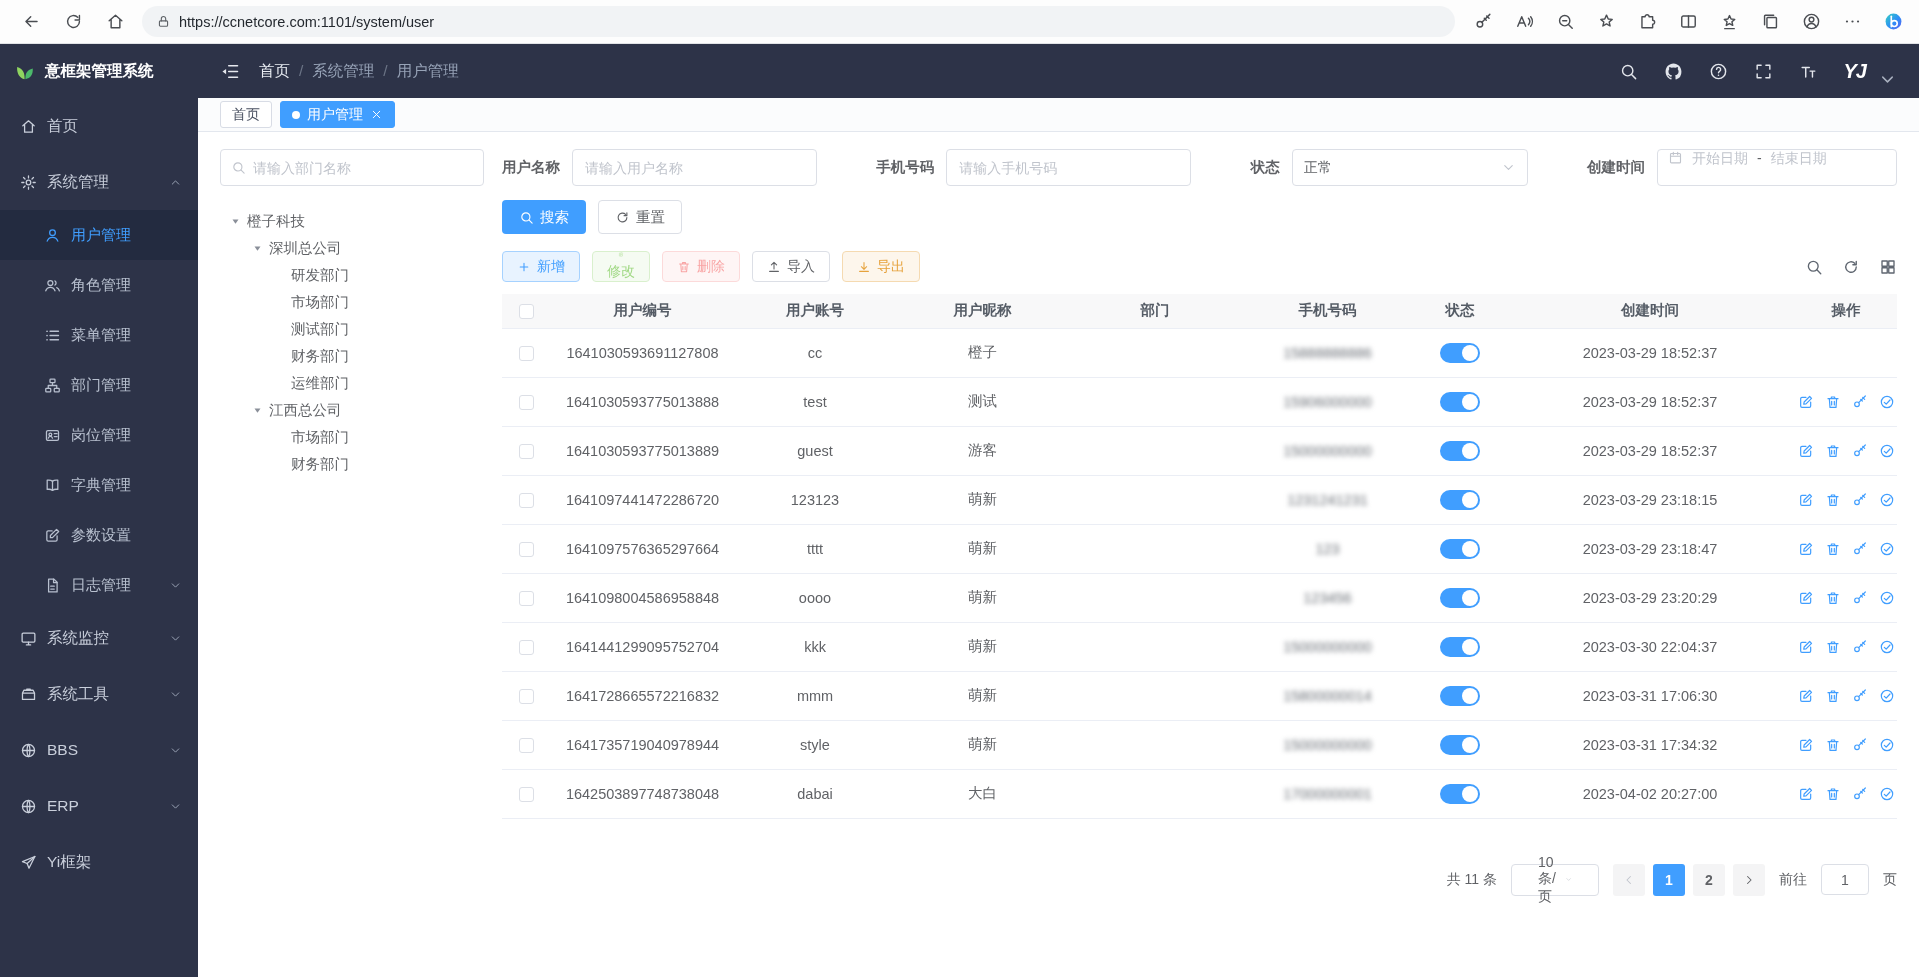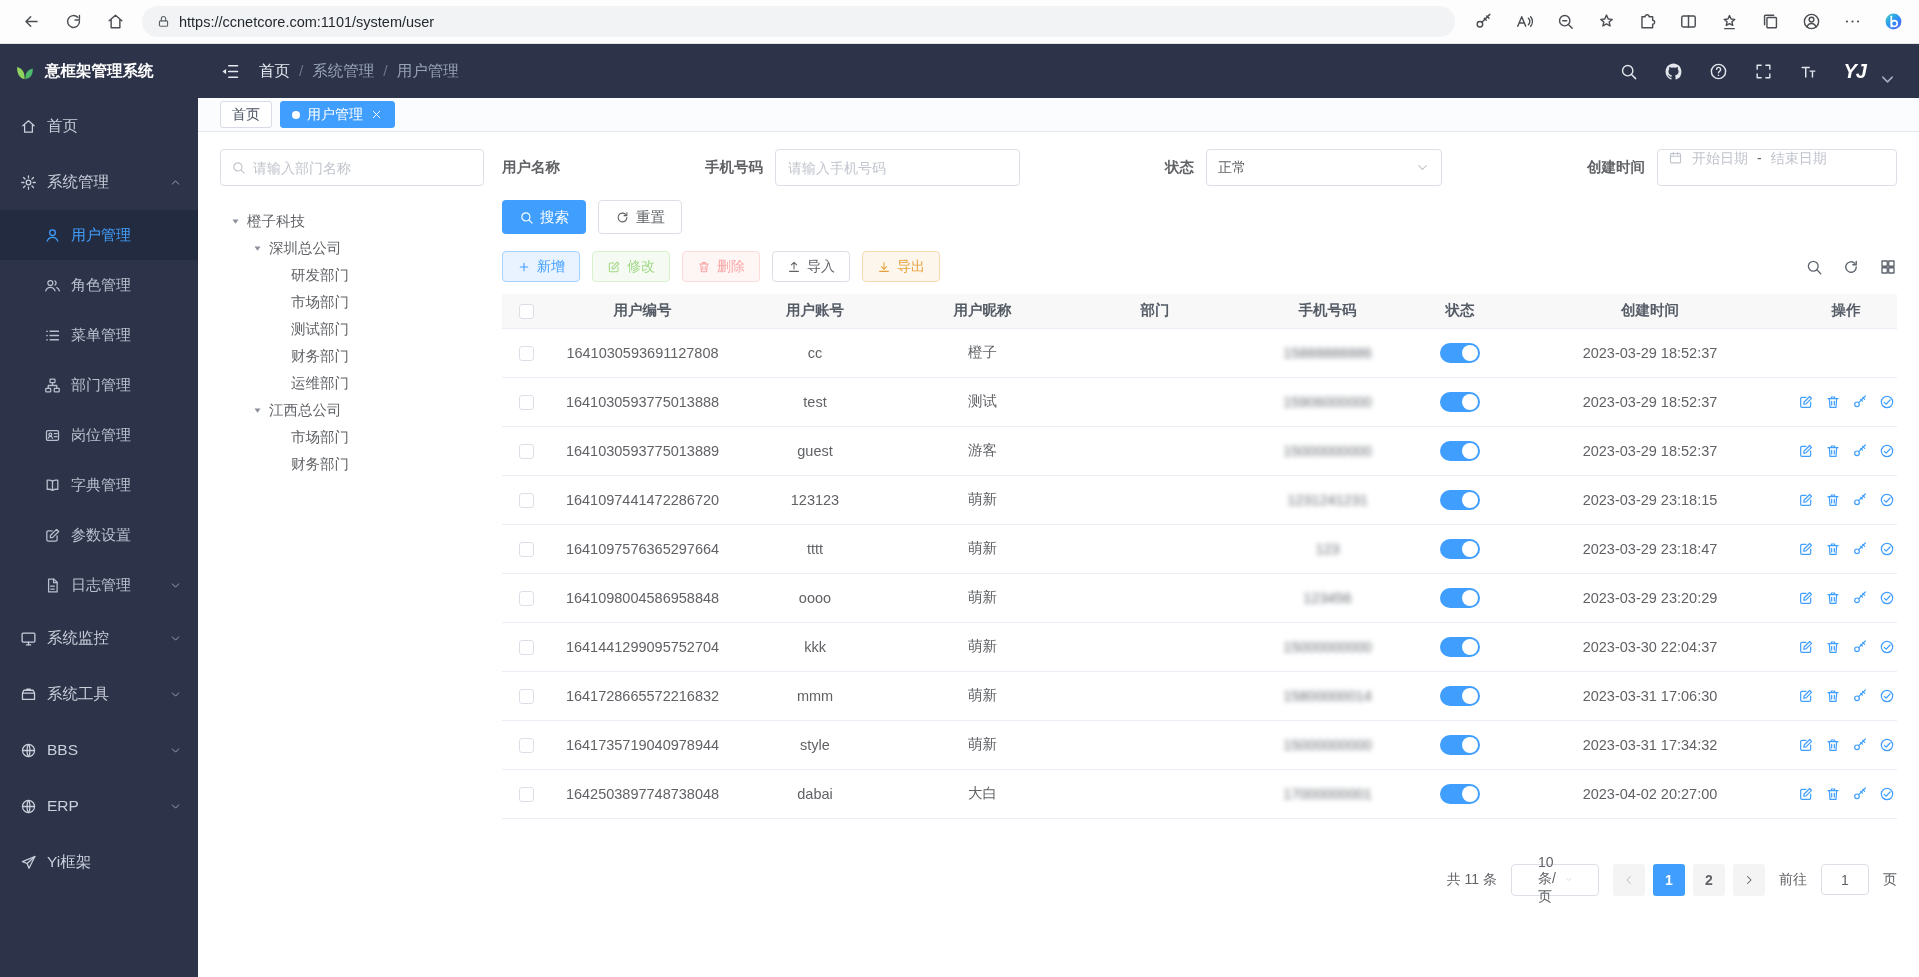--- a/index.html
+++ b/index.html
@@ -90,21 +90,21 @@
     padding:0 16px;cursor:pointer;border:1px solid transparent;font-family:inherit;}
   .btn .ic{width:15px;height:15px;}
   .btn-primary{background:var(--blue);color:#fff;}
   .btn-plain{background:#fff;border-color:var(--border);color:var(--txt);}
 
   .toolbar{margin-top:17px;display:flex;align-items:center;gap:12px;}
   .tbtn{height:31px;padding:0 14px;font-size:14px;border-radius:4px;border:1px solid;display:inline-flex;
     align-items:center;gap:6px;cursor:pointer;font-family:inherit;background:#fff;}
   .tbtn .ic{width:14px;height:14px;}
   .tbtn.blue{background:#e8f3ff;border-color:#a6d2ff;color:var(--blue);}
-  .tbtn.green{background:#f0f9eb;border-color:#c2e7b0;color:#67c23a;opacity:.62;}
+  .tbtn.green{background:#f0f9eb;border-color:#c2e7b0;color:#67c23a;opacity:.62;flex-direction:column;}
   .tbtn.red{background:#fef0f0;border-color:#fbc4c4;color:#f56c6c;opacity:.62;}
   .tbtn.plain{border-color:var(--border);color:var(--txt);}
   .tbtn.orange{background:#fdf6ec;border-color:#f5dab1;color:#e6a23c;}
   .tool-right{margin-left:auto;display:flex;gap:19px;color:#5f6670;}
   .tool-right .titem{cursor:pointer;}
   .tool-right .ic{width:18px;height:18px;}
 
   table{margin-top:12px;width:100%;border-collapse:collapse;table-layout:fixed;font-size:14.5px;color:var(--txt);}
   thead th{background:#f8f8f9;height:34px;font-weight:700;color:#555c66;border-bottom:1px solid #ebeef5;text-align:center;}
   tbody td{height:49px;border-bottom:1px solid #ebeef5;text-align:center;overflow:hidden;white-space:nowrap;}
@@ -661,20 +661,21 @@
               <span class="caret"></span>
               <span>财务部门</span>
             </div>
           </div>
       </div>
 
       <div class="work">
         <div class="filter-row">
           <div class="f-group">
             <span class="f-label">用户名称</span>
+            <input class="f-input" placeholder="请输入用户名称" style="">
           </div>
           <div class="f-group">
             <span class="f-label">手机号码</span>
             <input class="f-input" placeholder="请输入手机号码" style="">
           </div>
           <div class="f-group">
             <span class="f-label">状态</span>
             <div class="f-select">
               <span>正常</span>
               <svg class="ic" viewBox="0 0 24 24">

